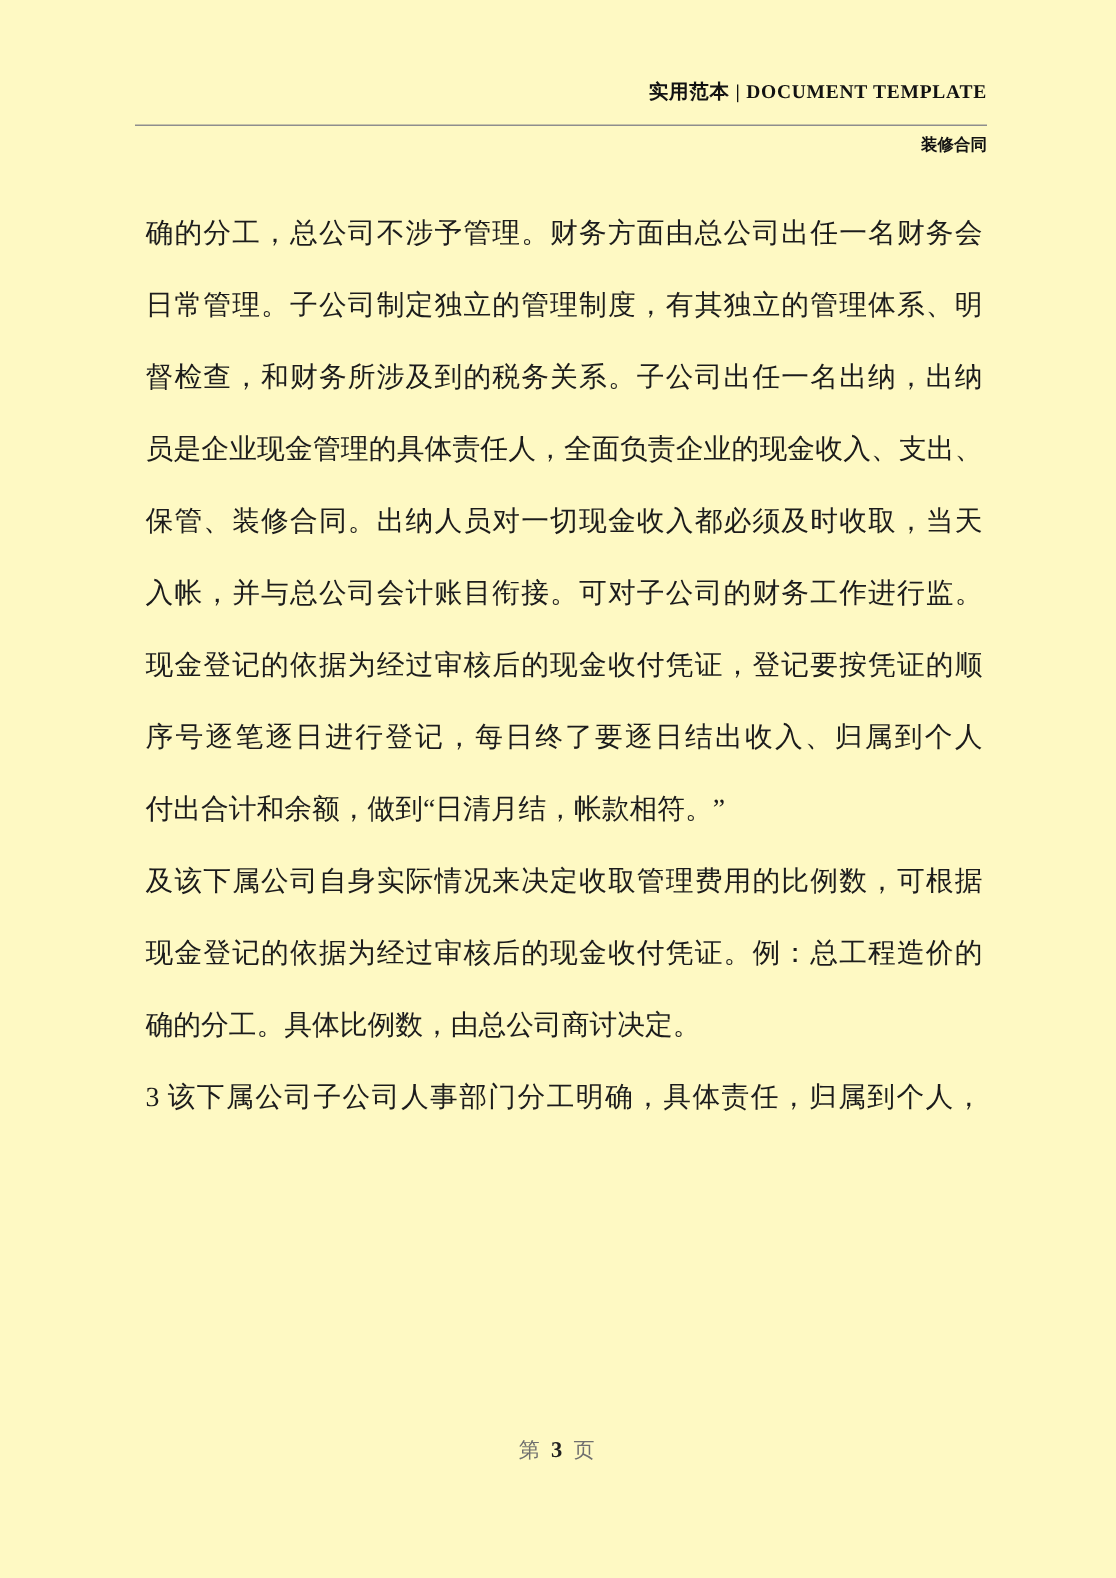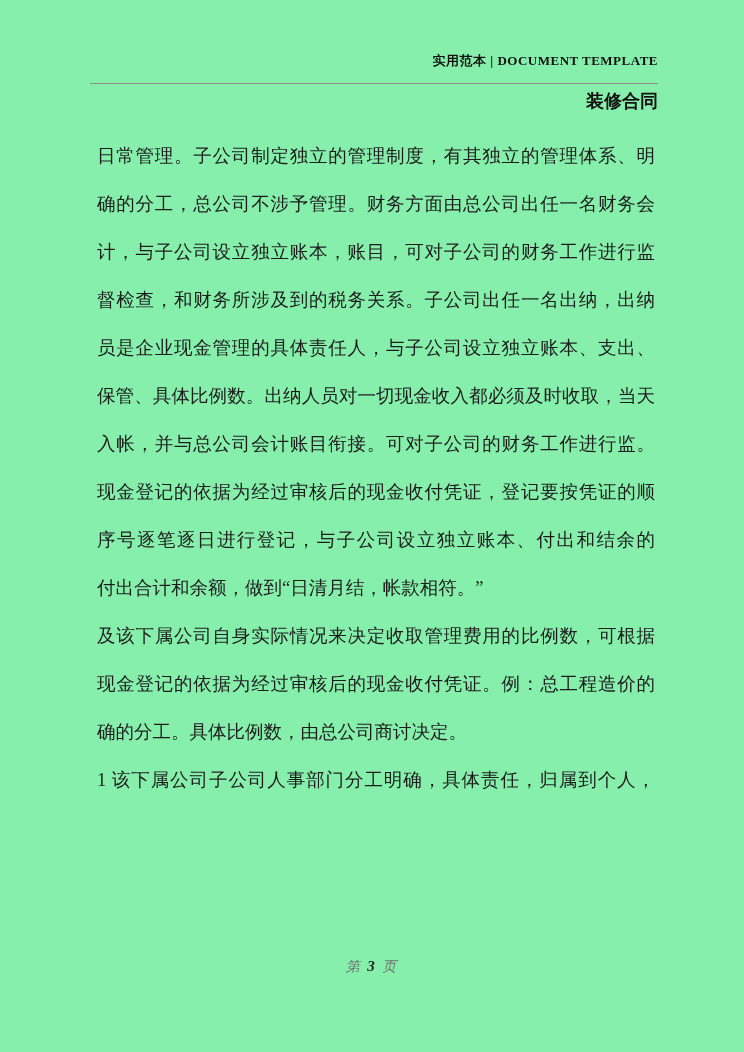--- a/index.html
+++ b/index.html
@@ -4,21 +4,21 @@
 <style>
   html, body {
     margin: 0;
     padding: 0;
     background: #ffffff;
   }
   .page {
     position: relative;
     width: 744px;
     height: 1052px;
-    background: #86efac;
+    background: #fef9c3;
     overflow: hidden;
     font-family: "Liberation Serif", "DejaVu Serif", serif;
     color: #1c1c1c;
   }
   .header-brand {
     position: absolute;
     top: 52px;
     left: 90px;
     right: 86px;
     text-align: right;
@@ -35,21 +35,21 @@
     width: 568px;
     height: 0;
     border-top: 1px solid #8e8e8e;
   }
   .doc-title {
     position: absolute;
     top: 89px;
     left: 90px;
     right: 86px;
     text-align: right;
-    font-size: 18px;
+    font-size: 11px;
     font-weight: bold;
     color: #121212;
   }
   .doc-body {
     position: absolute;
     top: 132px;
     left: 97px;
     width: 558px;
     font-size: 18.5px;
     color: #1c1c1c;
@@ -67,54 +67,52 @@
   }
   .page-footer {
     position: absolute;
     top: 958px;
     left: 0;
     width: 100%;
     text-align: center;
     font-size: 14px;
     color: #6f6f6f;
     letter-spacing: 2px;
-    font-style: italic;
   }
   .page-footer .num {
     color: #222222;
     font-weight: bold;
     font-size: 15px;
   }
 </style>
 </head>
 <body>
 
 <div class="page">
 
   <div class="header-brand">实用范本 | DOCUMENT TEMPLATE</div>
 
   <div class="header-rule"></div>
 
   <div class="doc-title">装修合同</div>
 
   <div class="doc-body">
+    <div class="line">确的分工，总公司不涉予管理。财务方面由总公司出任一名财务会</div>
     <div class="line">日常管理。子公司制定独立的管理制度，有其独立的管理体系、明</div>
-    <div class="line">确的分工，总公司不涉予管理。财务方面由总公司出任一名财务会</div>
-    <div class="line">计，与子公司设立独立账本，账目，可对子公司的财务工作进行监</div>
     <div class="line">督检查，和财务所涉及到的税务关系。子公司出任一名出纳，出纳</div>
-    <div class="line">员是企业现金管理的具体责任人，与子公司设立独立账本、支出、</div>
-    <div class="line">保管、具体比例数。出纳人员对一切现金收入都必须及时收取，当天</div>
+    <div class="line">员是企业现金管理的具体责任人，全面负责企业的现金收入、支出、</div>
+    <div class="line">保管、装修合同。出纳人员对一切现金收入都必须及时收取，当天</div>
     <div class="line">入帐，并与总公司会计账目衔接。可对子公司的财务工作进行监。</div>
     <div class="line">现金登记的依据为经过审核后的现金收付凭证，登记要按凭证的顺</div>
-    <div class="line">序号逐笔逐日进行登记，与子公司设立独立账本、付出和结余的</div>
+    <div class="line">序号逐笔逐日进行登记，每日终了要逐日结出收入、归属到个人</div>
     <div class="line short">付出合计和余额，做到“日清月结，帐款相符。”</div>
     <div class="line">及该下属公司自身实际情况来决定收取管理费用的比例数，可根据</div>
     <div class="line">现金登记的依据为经过审核后的现金收付凭证。例：总工程造价的</div>
     <div class="line short">确的分工。具体比例数，由总公司商讨决定。</div>
-    <div class="line">1 该下属公司子公司人事部门分工明确，具体责任，归属到个人，</div>
+    <div class="line">3 该下属公司子公司人事部门分工明确，具体责任，归属到个人，</div>
   </div>
 
   <div class="page-footer">
     <span>第</span>
     <span class="num">3</span>
     <span>页</span>
   </div>
 
 </div>
 

